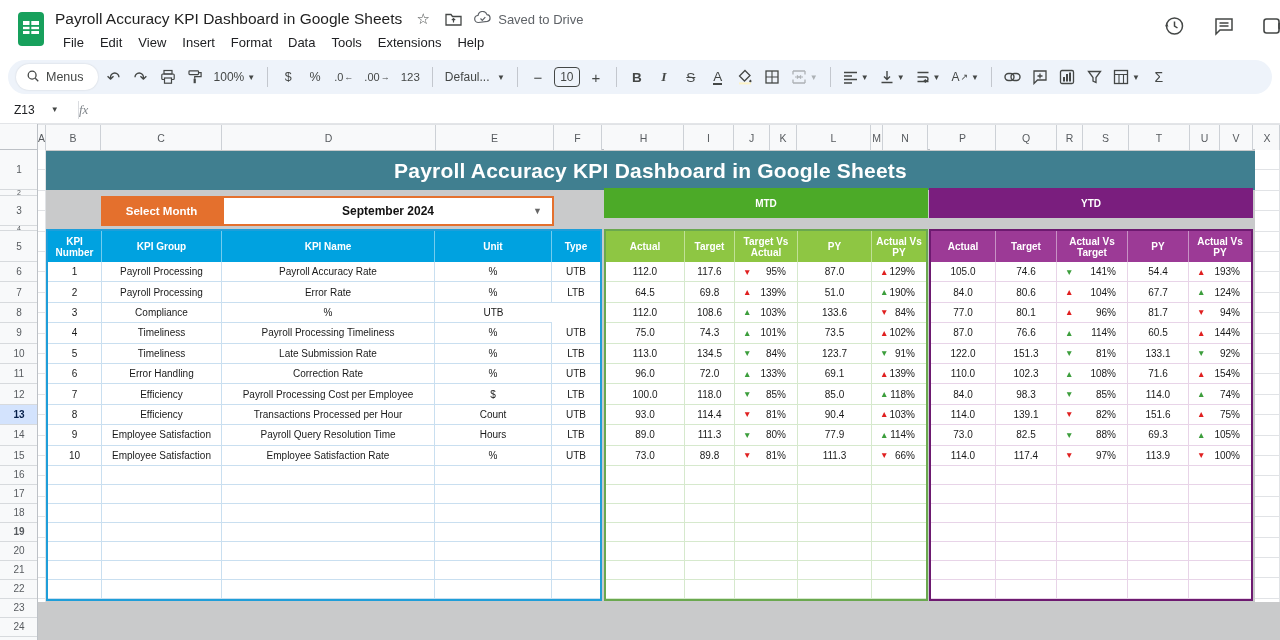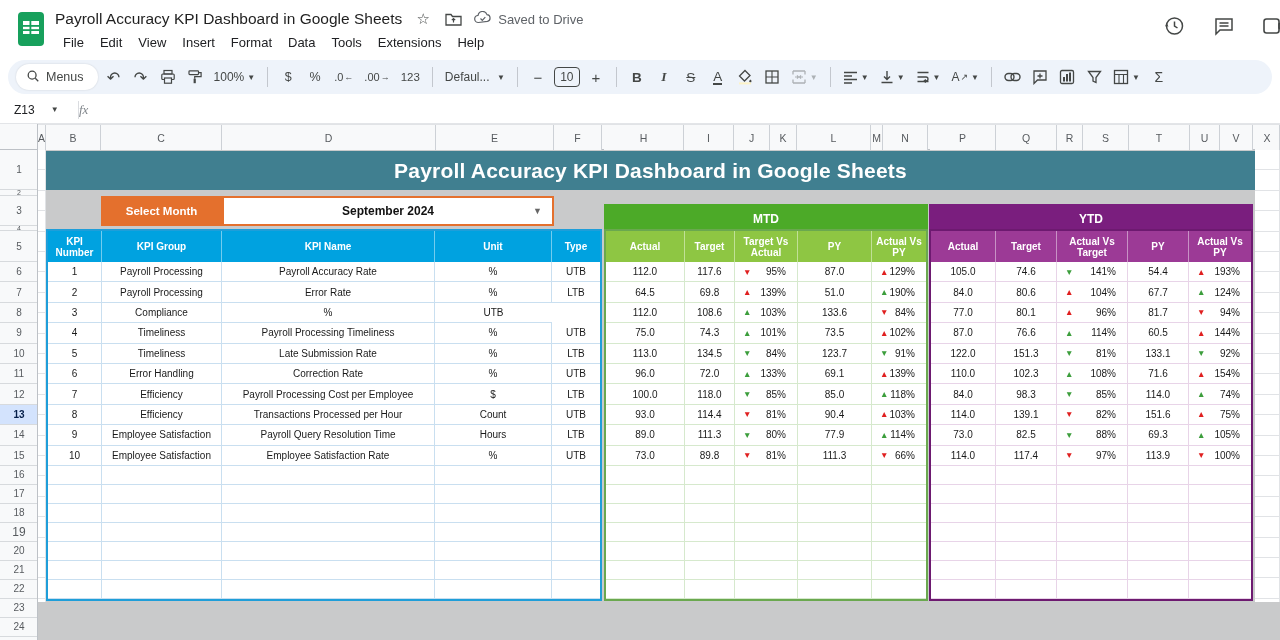--- a/index.html
+++ b/index.html
@@ -50,21 +50,21 @@
   
   .canvas { position:absolute; left:38px; top:150px; width:1242px; height:490px; background:var(--sheet-gray,#c9cacb); }
   .white-strip { position:absolute; top:0; height:452px; background:repeating-linear-gradient(to bottom,#ffffff 0 19.4px,#e1e3e6 19.4px 20.4px); border-right:1px solid #e1e3e6; }
 
   .banner { position:absolute; left:8px; top:1px; width:1209px; height:39px; background:var(--banner-teal,#407f90); color:#fff; font-weight:bold; font-size:21px; display:flex; align-items:center; justify-content:center; letter-spacing:.2px; }
 
   .sel-label { position:absolute; left:63px; top:46px; width:121px; height:30px; background:var(--select-orange,#e4702d); color:#fff; font-weight:bold; font-size:11.5px; display:flex; align-items:center; justify-content:center; }
   .sel-drop { position:absolute; left:184px; top:46px; width:332px; height:30px; background:#fff; border:2px solid var(--select-orange,#e4702d); display:flex; align-items:center; justify-content:center; font-weight:bold; font-size:12px; color:#111; cursor:pointer; }
   .sel-drop .dd { position:absolute; right:10px; color:#666; font-size:9px; }
 
-  .band { position:absolute; top:54px; height:30px; color:#fff; font-weight:bold; font-size:12px; display:flex; align-items:center; justify-content:center; }
+  .band { position:absolute; top:38px; height:30px; color:#fff; font-weight:bold; font-size:10px; display:flex; align-items:center; justify-content:center; }
   .band.mtd { left:566px; width:324px; background:var(--mtd-green-dark,#4caa28); }
   .band.ytd { left:891px; width:324px; background:var(--ytd-purple-dark,#7a1e7e); }
 
   .table { position:absolute; top:79px; height:372px; background:#fff; }
   .kpi-table { left:8px;  width:556px; border:2px solid var(--kpi-border-blue,#1f9ed9); --line:#c9dff0; --hbg:var(--kpi-header-blue,#00a2e0); }
   .mtd-table { left:566px; width:324px; border:2px solid var(--mtd-border,#6aa84f);    --line:#d6e9cd; --hbg:var(--mtd-green-light,#8ec643); }
   .ytd-table { left:891px; width:324px; border:2px solid var(--ytd-border,#6d1a70);    --line:#e8d4e8; --hbg:var(--ytd-purple-light,#9c3a96); }
 
   .trow { display:grid; }
   .kpi-table .trow { grid-template-columns:54px 120px 213px 117px 48px; }
@@ -334,21 +334,21 @@
       <div class="row-h" style="height: 20.4px; font-size: 10px;">9</div>
       <div class="row-h" style="height: 20.4px; font-size: 10px;">10</div>
       <div class="row-h" style="height: 20.4px; font-size: 10px;">11</div>
       <div class="row-h" style="height: 20.4px; font-size: 10px;">12</div>
       <div class="row-h selected" style="height: 20.4px; font-size: 10px;">13</div>
       <div class="row-h" style="height: 20.4px; font-size: 10px;">14</div>
       <div class="row-h" style="height: 20.4px; font-size: 10px;">15</div>
       <div class="row-h" style="height: 19px; font-size: 10px;">16</div>
       <div class="row-h" style="height: 19px; font-size: 10px;">17</div>
       <div class="row-h" style="height: 19px; font-size: 10px;">18</div>
-      <div class="row-h" style="height: 19px; font-size: 12px;">19</div>
+      <div class="row-h" style="height: 19px; font-size: 10px; font-weight: bold;">19</div>
       <div class="row-h" style="height: 19px; font-size: 10px;">20</div>
       <div class="row-h" style="height: 19px; font-size: 10px;">21</div>
       <div class="row-h" style="height: 19px; font-size: 10px;">22</div>
       <div class="row-h" style="height: 19px; font-size: 10px;">23</div>
       <div class="row-h" style="height: 19px; font-size: 10px;">24</div>
     </div>
 
   <div class="canvas">
     <div class="white-strip" style="left:0;width:8px;"></div>
     <div class="white-strip" style="left:1217px;width:25px;"></div>

